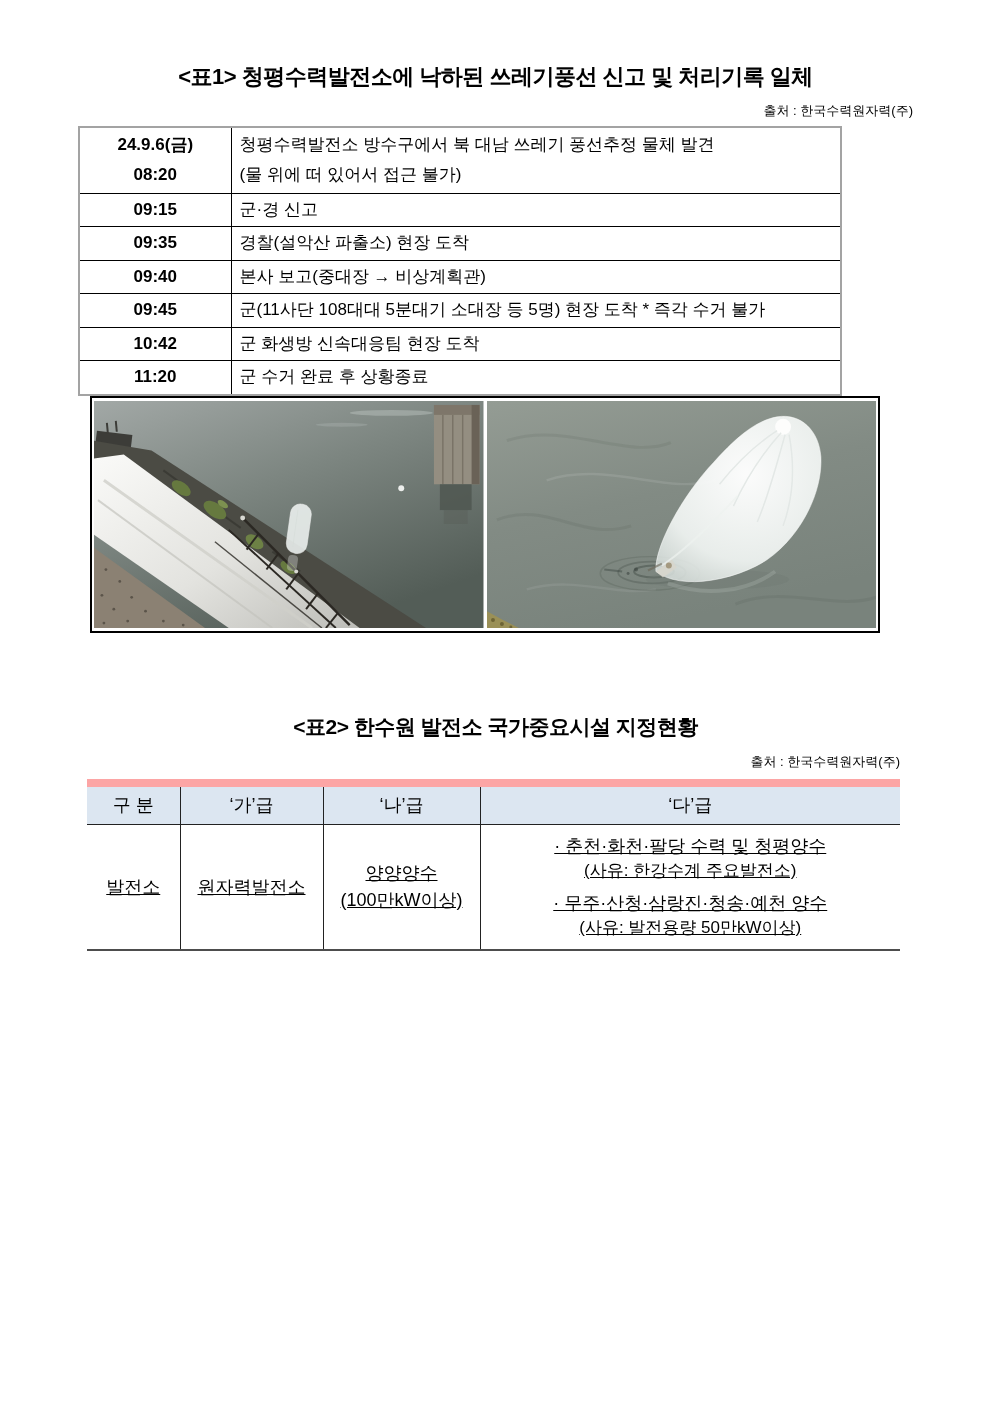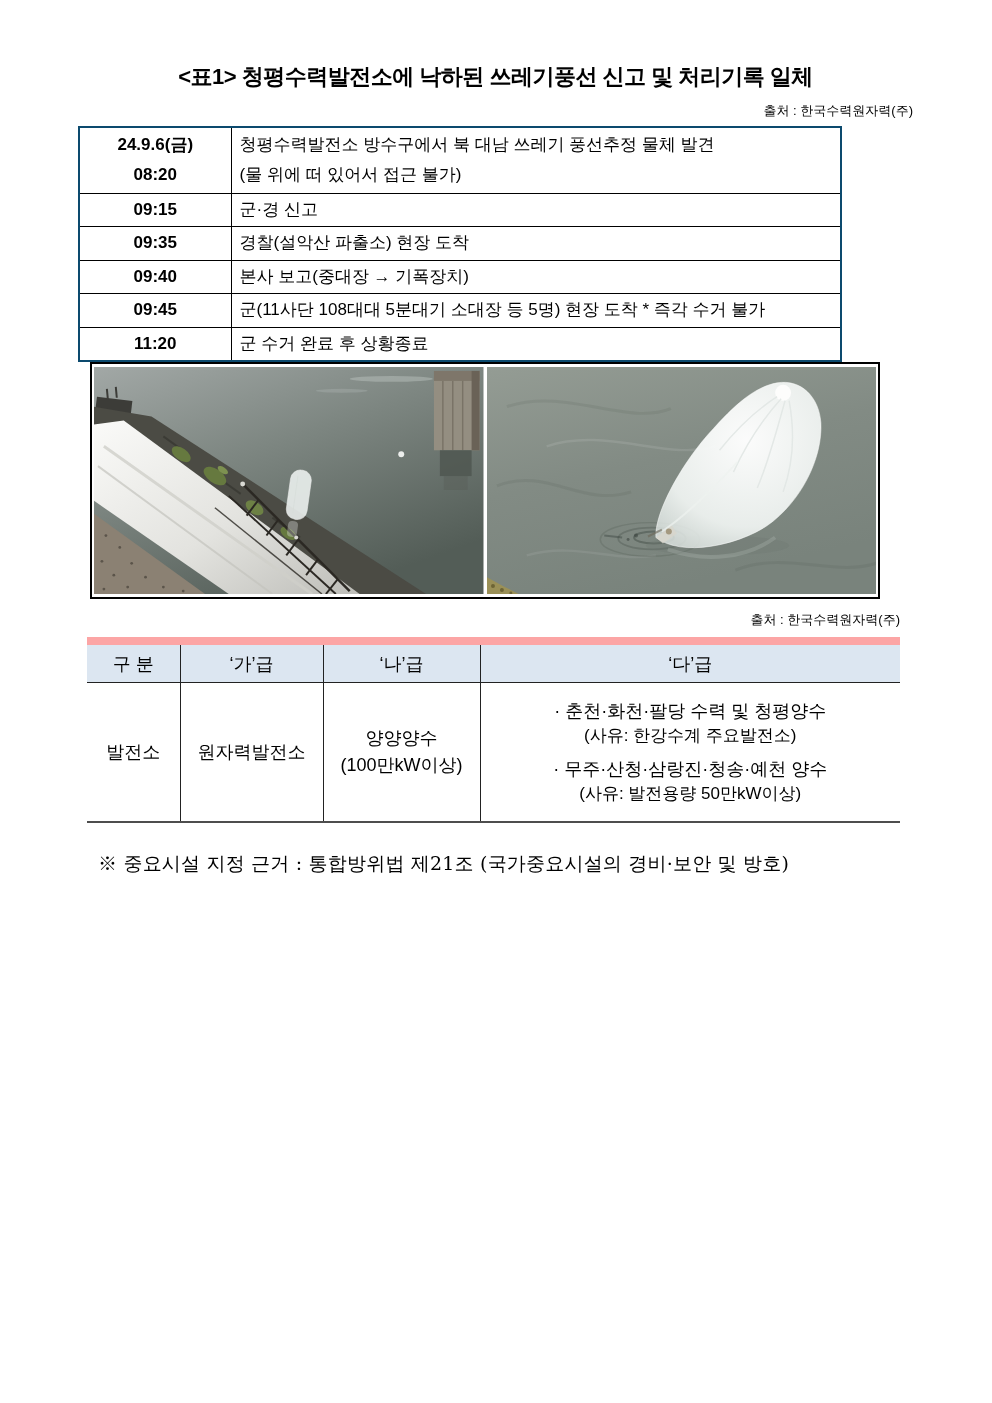--- a/index.html
+++ b/index.html
@@ -25,21 +25,21 @@
   .t1-source {
     width: 835px;
     margin: 10px 0 6px 78px;
     text-align: right;
     font-size: 13px;
   }
   table.t1 {
     margin-left: 78px;
     width: 764px;
     border-collapse: collapse;
-    border: 2px solid #0c4a6e;
+    border: 2px solid #a3a3a3;
     table-layout: fixed;
   }
   table.t1 tr { height: 32px; }
   table.t1 tr.first { height: 66px; }
   table.t1 td {
     border: 1.5px solid #000;
     font-size: 17px;
     vertical-align: middle;
     padding: 1px 8px;
     line-height: 1.8;
@@ -101,21 +101,22 @@
     height: 41px;
     border-bottom: 1.5px solid #222;
     text-align: center;
     vertical-align: middle;
   }
   table.t2 td {
     font-size: 18px;
     text-align: center;
     vertical-align: middle;
     height: 126px;
-    padding: 8px 4px;
+    padding: 1px 4px;
+    text-decoration: underline;
   }
   table.t2 th:not(:last-child),
   table.t2 td:not(:last-child) { border-right: 1.5px solid #222; }
   td.grade-b { white-space: pre-line; line-height: 1.5; }
   .c-item { margin: 7px 0; line-height: 1.45; }
   .c-item .c-reason { font-size: 17px; }
 
   
   .note {
     margin: 28px 0 0 98px;
@@ -143,25 +144,29 @@
       <tr>
         <td class="time">09:15</td>
         <td class="event">군·경 신고</td>
       </tr>
       <tr>
         <td class="time">09:35</td>
         <td class="event">경찰(설악산 파출소) 현장 도착</td>
       </tr>
       <tr>
         <td class="time">09:40</td>
-        <td class="event">본사 보고(중대장 → 기폭장치)</td>
+        <td class="event">본사 보고(중대장 → 비상계획관)</td>
       </tr>
       <tr>
         <td class="time">09:45</td>
         <td class="event">군(11사단 108대대 5분대기 소대장 등 5명) 현장 도착 * 즉각 수거 불가</td>
+      </tr>
+      <tr>
+        <td class="time">10:42</td>
+        <td class="event">군 화생방 신속대응팀 현장 도착</td>
       </tr>
       <tr>
         <td class="time">11:20</td>
         <td class="event">군 수거 완료 후 상황종료</td>
       </tr>
     </tbody>
   </table>
 
 
   <div class="photo-box">
@@ -303,20 +308,21 @@
 
       <g>
         <polygon points="0,212 16,221 32,229 0,229" fill="#9a9057"></polygon>
         <circle cx="6" cy="221" r="2" fill="#6d6435"></circle>
         <circle cx="15" cy="225" r="2" fill="#6d6435"></circle>
         <circle cx="24" cy="228" r="1.5" fill="#6d6435"></circle>
       </g>
     </svg>
   </div>
 
+  <div class="t2-title">&lt;표2&gt; 한수원 발전소 국가중요시설 지정현황</div>
   <div class="t2-source">출처 : 한국수력원자력(주)</div>
 
   <table class="t2">
     <colgroup>
       <col style="width:93px">
         <col style="width:143px">
         <col style="width:157px">
         <col style="width:420px">
     </colgroup>
     <thead>
@@ -340,15 +346,14 @@
           </div>
           <div class="c-item">
             <div class="c-name">· 무주·산청·삼랑진·청송·예천 양수</div>
             <div class="c-reason">(사유: 발전용량 50만kW이상)</div>
           </div>
         </td>
       </tr>
     </tbody>
   </table>
 
-  <div class="note">※ 중요시설 지정 근거 :  통합방위법 제21조 (국가중요시설의 경비·보안 및 방호)</div>
 
 </div>
 
 </body></html>

